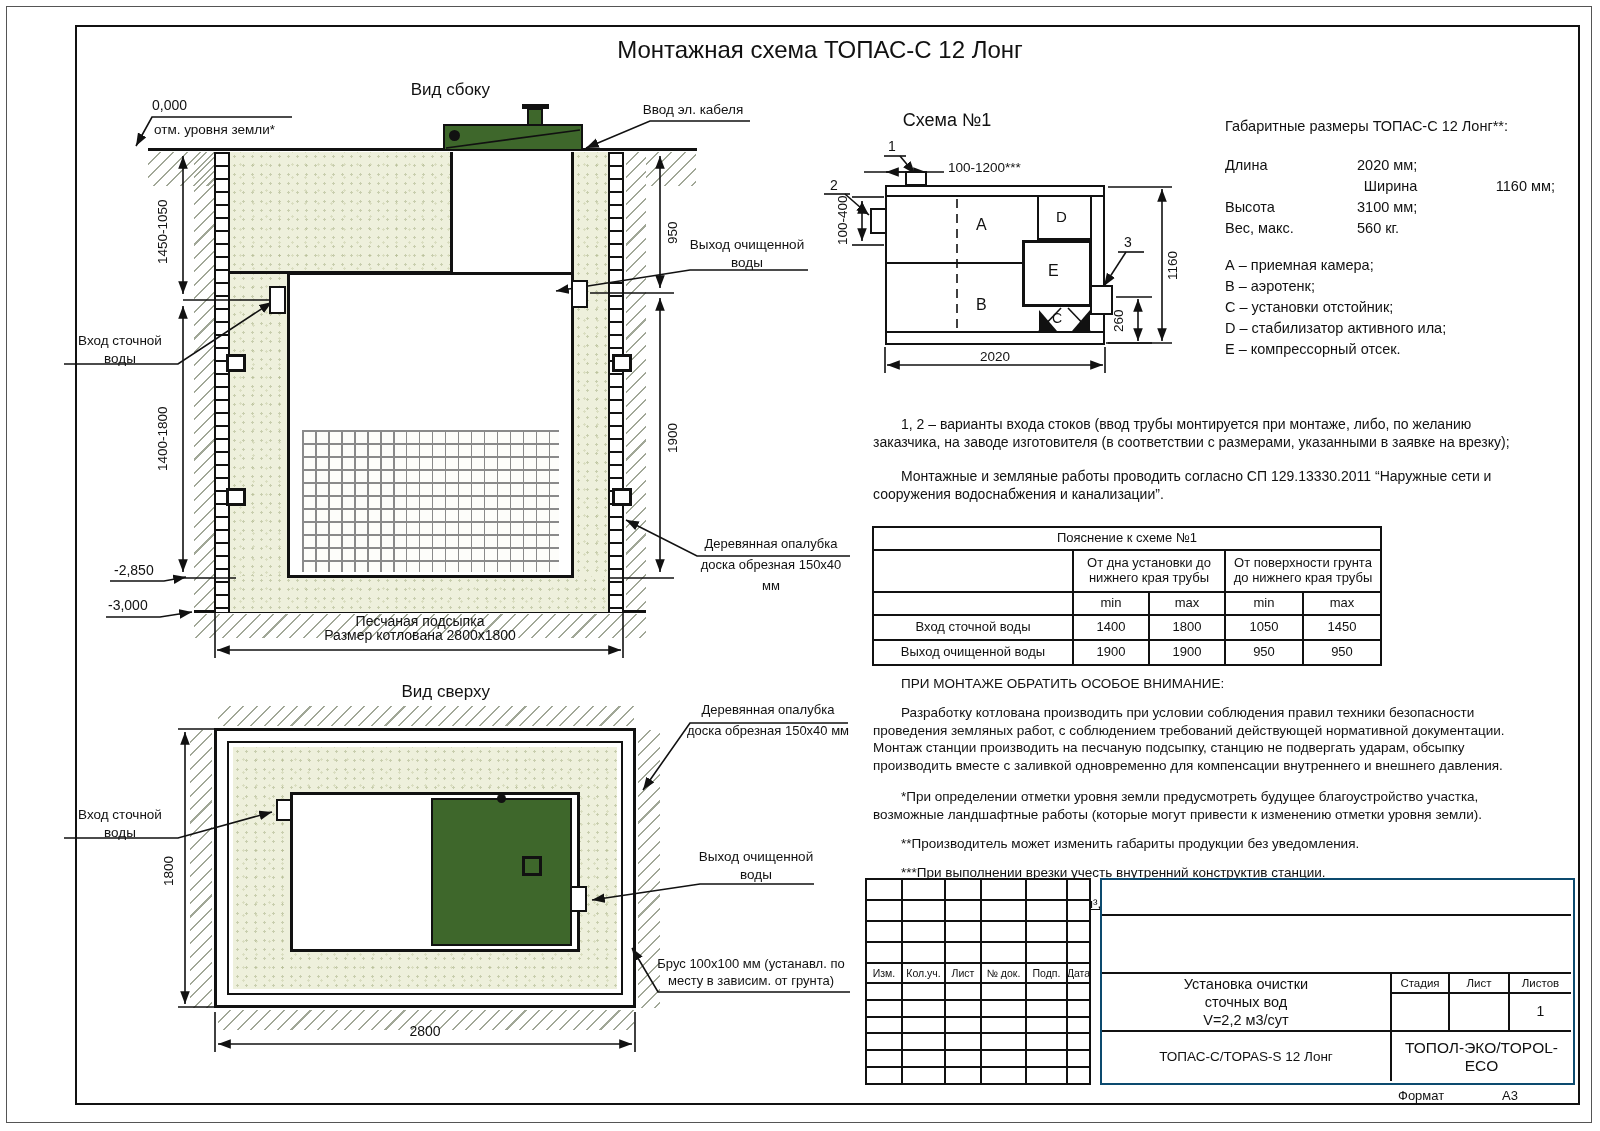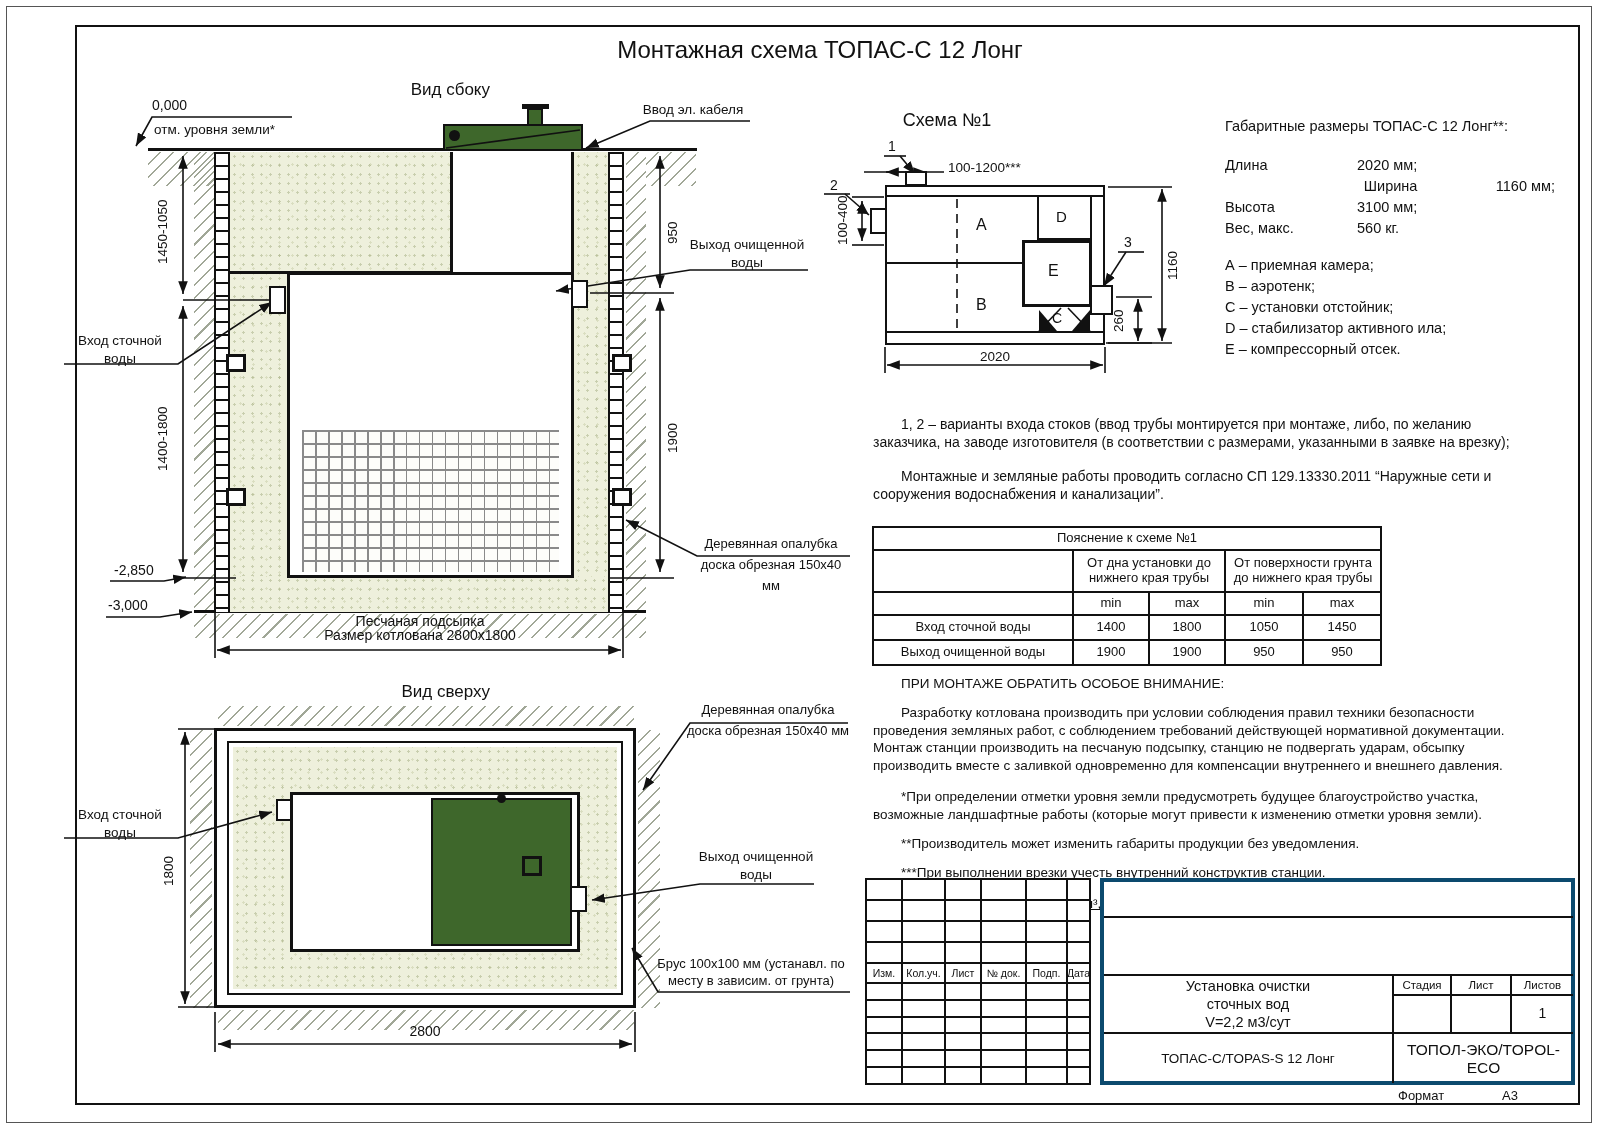--- a/index.html
+++ b/index.html
@@ -36,21 +36,21 @@
   #exp-table>div{background:#fff;display:flex;align-items:center;justify-content:center;
     font-size:13px;text-align:center;line-height:1.15;padding:0 3px;}
   .c15{grid-column:1/6}.c23{grid-column:2/4}.c45{grid-column:4/6}
   
   #rev-table{width:226px;height:207px;border:2.5px solid #111;background:#111;display:grid;
     grid-template-columns:34px 41px 34px 43px 39px 1fr;
     grid-template-rows:19px 19px 19px 19px 18px repeat(6,1fr);gap:2px;}
   .rt-cell{background:#fff;display:flex;align-items:center;justify-content:center;
     font-size:10.5px;white-space:nowrap;overflow:hidden;}
   
-  #tb-right{border:4px solid #0c4a6e;background:#fff;}
+  #tb-right{border:2px solid #0c4a6e;background:#fff;}
   #tb-right .cell{position:absolute;display:flex;align-items:center;justify-content:center;text-align:center;}
   svg{position:absolute;left:0;top:0;pointer-events:none;}
   .underl{text-decoration:underline;}
 </style>
 </head>
 <body>
 
 <div id="canvas">
 
   <div class="abs" style="left:6px;top:6px;width:1586px;height:1117px;border:1.5px solid #555;"></div>

